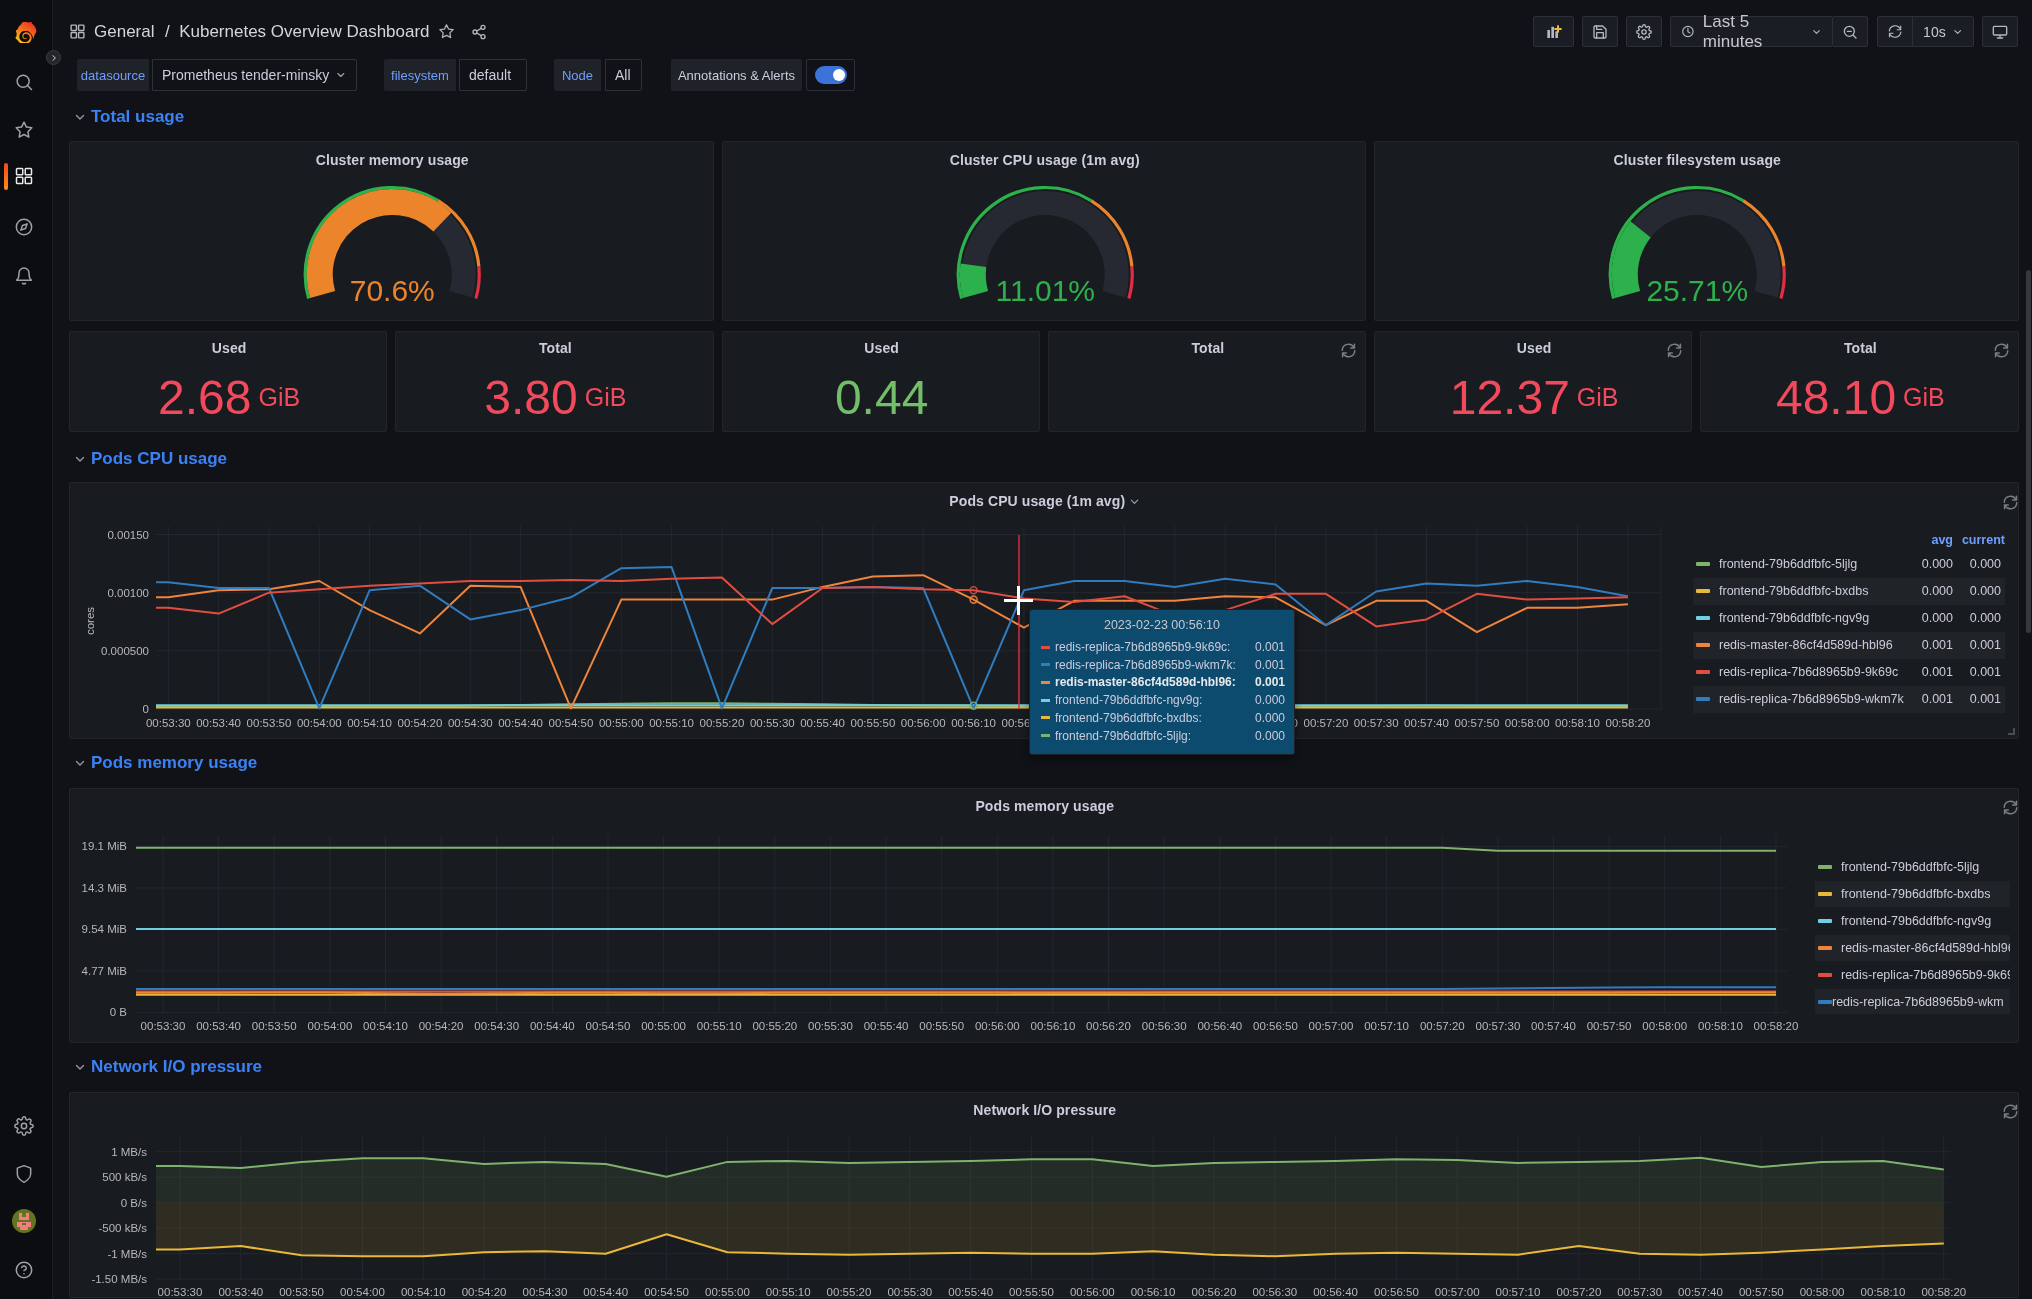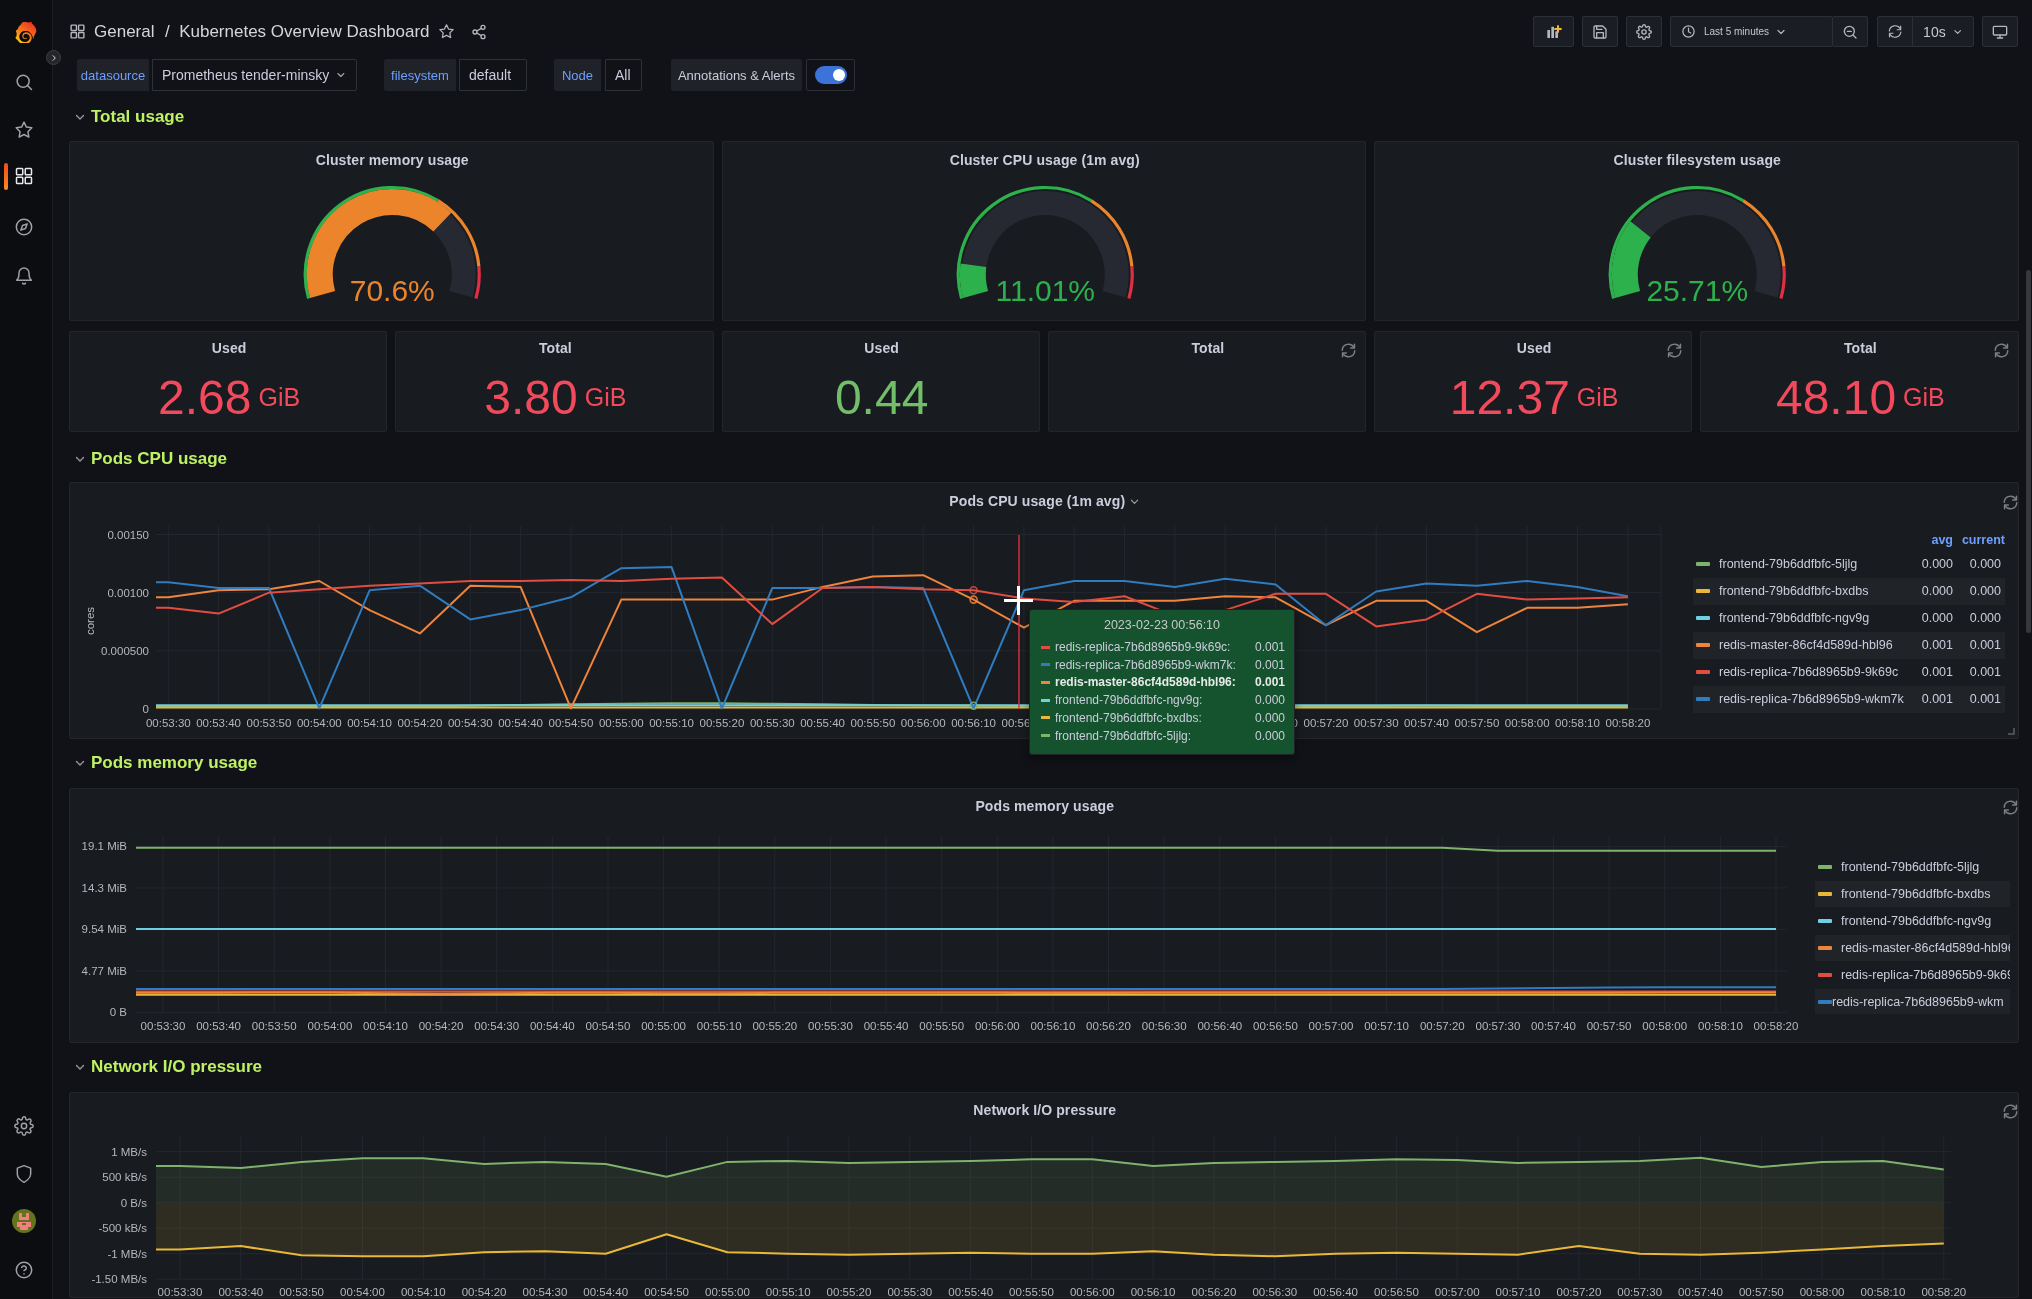--- a/index.html
+++ b/index.html
@@ -2,21 +2,21 @@
 <html><head><meta charset="utf-8"><style>
 * { margin:0; padding:0; box-sizing:border-box; }
 html,body { width:2032px; height:1299px; background:#111217; font-family:"Liberation Sans",sans-serif; }
 #app { position:relative; width:2032px; height:1299px; overflow:hidden; background:#111217; color:#ccccdc; }
 .navbtn { position:absolute; top:16px; height:31px; background:#1a1d23; border:1px solid #2c3036;
   border-radius:2px; display:flex; align-items:center; justify-content:center; color:#b4b7bd; }
 .vlabel { position:absolute; top:59px; height:32px; background:#1f2228; border-radius:2px 0 0 2px;
   display:flex; align-items:center; padding:16px 6px; font-size:13px; font-weight:500; color:#6e9fff; white-space:nowrap; justify-content:center; }
 .vvalue { position:absolute; top:59px; height:32px; background:#111217; border:1px solid #2c3235; border-radius:0 2px 2px 0;
   display:flex; align-items:center; padding:0 9px; font-size:14px; color:#ccccdc; white-space:nowrap; }
-.sechdr { position:absolute; font-size:17px; font-weight:700; color:#bef264;text-align:center; }
+.sechdr { position:absolute; font-size:17px; font-weight:700; color:#3b82f6;text-align:center; }
 </style></head><body>
 <div id="app">
     <div style="position:absolute;left:0;top:0;width:53px;height:1299px;background:#0c0d10;border-right:1px solid #1b1d22"></div>
     <svg width="23" height="21" viewBox="0 0 60 56" style="position:absolute;left:14px;top:22px">
 <defs>
         <linearGradient id="glogo" x1="0" y1="1" x2="0.6" y2="0">
 <stop offset="0" stop-color="#ffe01a"></stop>
           <stop offset="0.55" stop-color="#f57a1a"></stop>
           <stop offset="1" stop-color="#ee3a24"></stop>
         </linearGradient>
@@ -144,21 +144,21 @@
         </g>
       </svg>
     </div>
     <div class="navbtn" style="left:1670px;width:163px;justify-content:flex-start;padding:0 10px">
       <svg width="15" height="15" viewBox="0 0 24 24">
         <g stroke="currentColor" fill="none" stroke-width="2" stroke-linecap="round" stroke-linejoin="round">
           <circle cx="12" cy="12" r="9"></circle>
           <path d="M12 6.5v6l3.5 2"></path>
         </g>
       </svg>
-      <span style="margin-left:8px;font-size:10px;font-weight:500;color:#c7c8cc">Last 5 minutes</span>
+      <span style="margin-left:8px;font-size:17px;font-weight:500;color:#c7c8cc">Last 5 minutes</span>
       <svg width="12" height="12" viewBox="0 0 24 24" style="margin-left:6px">
         <path d="M6 9l6 6 6-6" stroke="#b4b7bd" stroke-width="2.4" fill="none" stroke-linecap="round" stroke-linejoin="round"></path>
       </svg>
     </div>
     <div class="navbtn" style="left:1832px;width:36px">
       <svg width="16" height="16" viewBox="0 0 24 24">
         <g stroke="currentColor" fill="none" stroke-width="2" stroke-linecap="round" stroke-linejoin="round">
           <circle cx="11" cy="11" r="7.5"></circle>
           <path d="M21 21l-4.5-4.5M8 11h6"></path>
         </g>
@@ -428,21 +428,21 @@
           <path d="M21.5 2v6h-6"></path>
           <path d="M2.5 22v-6h6"></path>
           <path d="M2 11.5a10 10 0 0 1 18.8-4.3"></path>
           <path d="M22 12.5a10 10 0 0 1-18.8 4.3"></path>
         </g>
       </svg>
       <div style="position:absolute;right:3px;bottom:3px;width:7px;height:7px;border-right:2px solid #4b4d52;border-bottom:2px solid #4b4d52"></div>
     </div>
     <div style="position:absolute;left:1004px;top:598.5px;width:29px;height:3.5px;background:#fff;z-index:30"></div>
     <div style="position:absolute;left:1016.5px;top:586px;width:3.5px;height:29px;background:#fff;z-index:30"></div>
-    <div style="position:absolute;left:1029px;top:609px;width:266px;height:146px;background:#14532d;border:1px solid #1f2127;border-radius:3px;z-index:25;box-shadow:0 4px 8px rgba(0,0,0,.4);font-size:12px">
+    <div style="position:absolute;left:1029px;top:609px;width:266px;height:146px;background:#0c4a6e;border:1px solid #1f2127;border-radius:3px;z-index:25;box-shadow:0 4px 8px rgba(0,0,0,.4);font-size:12px">
       <div style="text-align:center;margin-top:8px;color:#c7c8cc;font-size:12.5px">2023-02-23 00:56:10</div>
       <div style="position:absolute;left:11px;top:30.0px;width:244px;display:flex;align-items:center;font-weight:400;color:#ccccdc">
 <div style="width:9px;height:3px;background:#e24d42;margin-right:5px"></div>
         <div>redis-replica-7b6d8965b9-9k69c:</div>
 <div style="position:absolute;right:0">0.001</div>
       </div>
       <div style="position:absolute;left:11px;top:47.7px;width:244px;display:flex;align-items:center;font-weight:400;color:#ccccdc">
 <div style="width:9px;height:3px;background:#2f7cc0;margin-right:5px"></div>
         <div>redis-replica-7b6d8965b9-wkm7k:</div>
 <div style="position:absolute;right:0">0.001</div>

